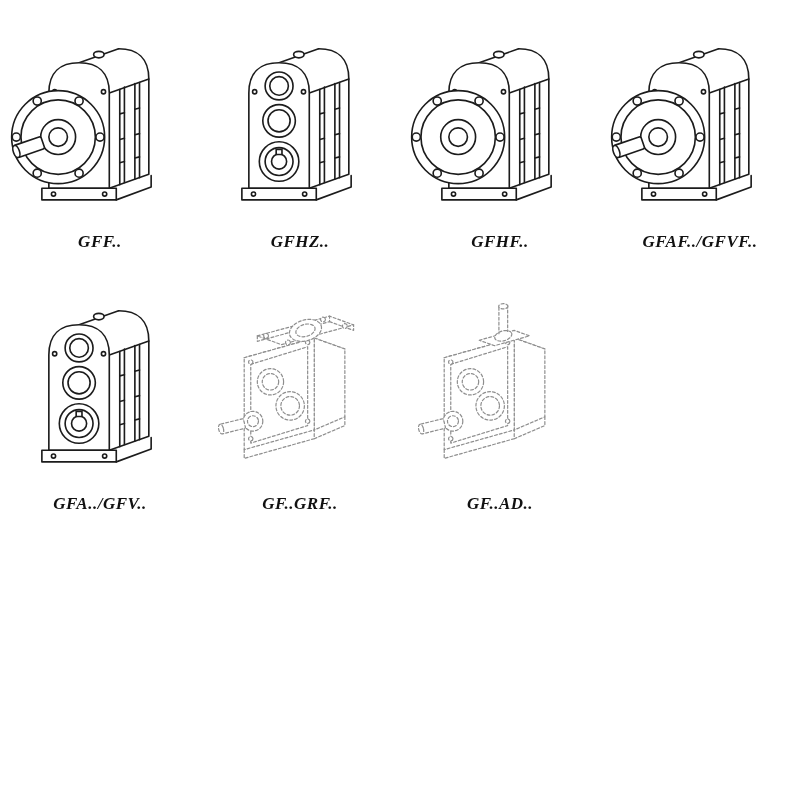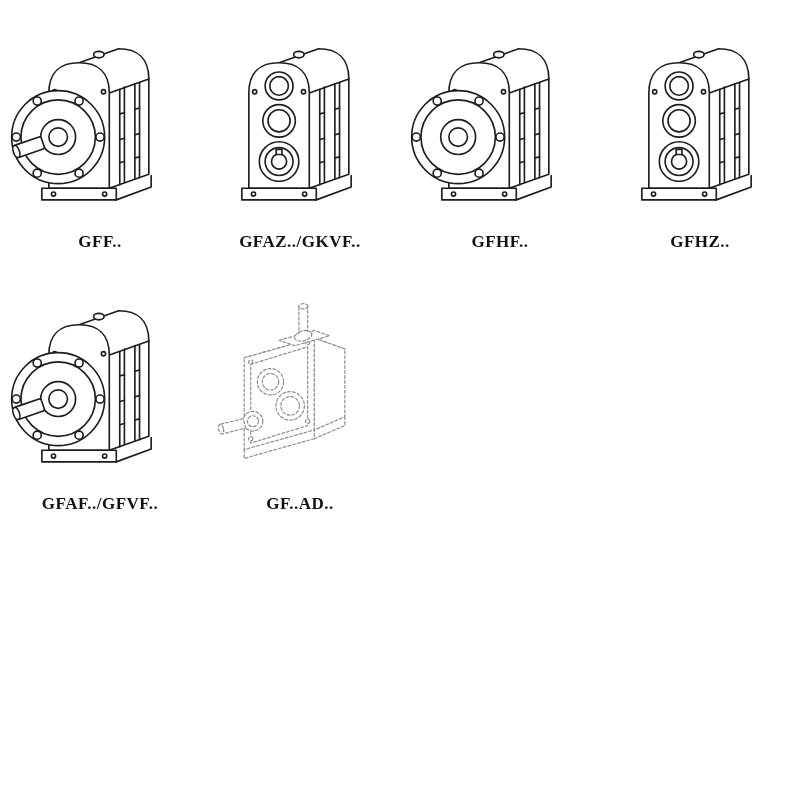--- a/index.html
+++ b/index.html
@@ -4,21 +4,21 @@
 <style>
   html,body{margin:0;padding:0;}
   body{
     width:800px;height:800px;background:#ffffff;overflow:hidden;
     font-family:"Liberation Serif", serif;
   }
   .grid{
     display:grid;
     grid-template-columns:repeat(4,200px);
     grid-template-rows:262px 262px 276px;
-    width:800px;height:645px;
+    width:800px;height:645px;font-style:italic;
   }
   .cell{
     display:flex;flex-direction:column;align-items:center;justify-content:flex-end;
     margin:0;overflow:hidden;
   }
   svg.draw{
     display:block;width:186px;height:216px;
     stroke:#1c1c1c;stroke-width:1.4;fill:none;
     stroke-linecap:round;stroke-linejoin:round;
   }
@@ -170,53 +170,59 @@
 
 <div class="grid">
 
   <figure class="cell">
     <svg class="draw solid" viewBox="0 0 160 170">
         <use href="#gb-flange-shaft" xlink:href="#gb-flange-shaft"></use>
       </svg>
     <figcaption class="lbl">GFF..</figcaption>
   </figure>
 
+
   <figure class="cell">
     <svg class="draw solid" viewBox="0 0 160 170">
         <use href="#gb-bores" xlink:href="#gb-bores"></use>
       </svg>
-    <figcaption class="lbl">GFAZ../GKVF..</figcaption>
+    <figcaption class="lbl">GFHZ..</figcaption>
   </figure>
 
   <figure class="cell">
     <svg class="draw solid" viewBox="0 0 160 170">
         <use href="#gb-flange-plain" xlink:href="#gb-flange-plain"></use>
       </svg>
     <figcaption class="lbl">GFHF..</figcaption>
   </figure>
 
+
+
+
+
+  <figure class="cell">
+    <svg class="draw solid" viewBox="0 0 160 170">
+        <use href="#gb-flange-shaft" xlink:href="#gb-flange-shaft"></use>
+      </svg>
+    <figcaption class="lbl">GFAF../GFVF..</figcaption>
+  </figure>
+
   <figure class="cell">
     <svg class="draw solid" viewBox="0 0 160 170">
         <use href="#gb-bores" xlink:href="#gb-bores"></use>
       </svg>
-    <figcaption class="lbl">GFHZ..</figcaption>
-  </figure>
-
-
-
-
-
-  <figure class="cell">
-    <svg class="draw solid" viewBox="0 0 160 170">
-        <use href="#gb-flange-shaft" xlink:href="#gb-flange-shaft"></use>
-      </svg>
-    <figcaption class="lbl">GFAF../GFVF..</figcaption>
-  </figure>
-
-
+    <figcaption class="lbl">GFA../GFV..</figcaption>
+  </figure>
+
+  <figure class="cell">
+    <svg class="draw dashed" viewBox="0 0 170 180">
+        <use href="#gb-dashed-grf" xlink:href="#gb-dashed-grf"></use>
+      </svg>
+    <figcaption class="lbl">GF..GRF..</figcaption>
+  </figure>
 
   <figure class="cell">
     <svg class="draw dashed" viewBox="0 0 170 180">
         <use href="#gb-dashed-ad" xlink:href="#gb-dashed-ad"></use>
       </svg>
     <figcaption class="lbl">GF..AD..</figcaption>
   </figure>
 
 </div>
 

